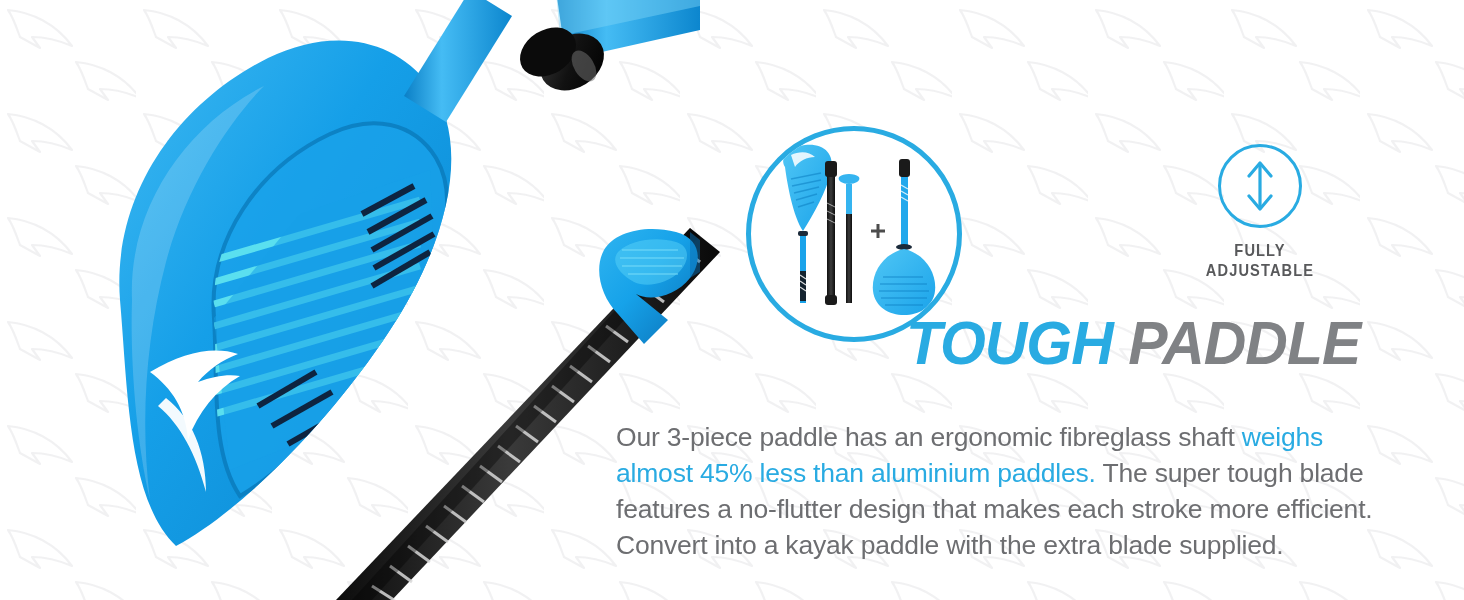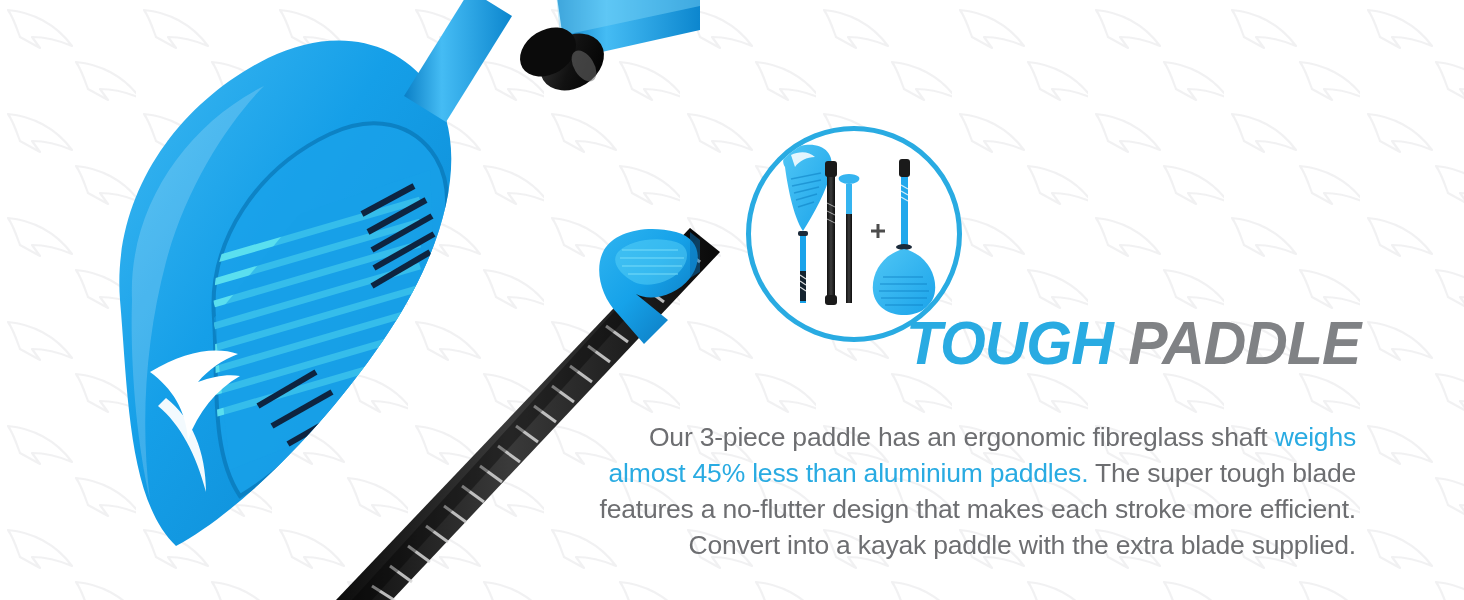--- a/index.html
+++ b/index.html
@@ -94,25 +94,25 @@
     white-space:nowrap;
     transform:scaleX(.95);
     transform-origin:right center;
   }
   #headline .hl-strong{color:#29ABE2;}
   #headline .hl-muted{color:#808285;}
 
   
   #body-copy{
     position:absolute;
-    right:108px;
+    right:88px;
     top:392px;
     width:760px;
     z-index:2;
-    text-align:right;
+    text-align:left;
     color:#6D6E71;
     font-size:26.5px;
     line-height:36px;
     letter-spacing:-.2px;
   }
   #body-copy .accent{color:#29ABE2;}
 </style>
 </head>
 <body>
 
@@ -348,20 +348,31 @@
           <line x1="128" y1="160" x2="178" y2="160"></line>
           <line x1="130" y1="167" x2="176" y2="167"></line>
           <line x1="134" y1="174" x2="172" y2="174"></line>
         </g>
       </g>
     </svg>
   </div>
 
   <div id="features">
 
+    <div class="feature">
+      <div class="feature-ring">
+        <svg width="44" height="56" viewBox="0 0 44 56">
+          <line x1="22" y1="6" x2="22" y2="50" stroke="#29ABE2" stroke-width="3.2"></line>
+          <polyline points="11,18 22,5 33,18" fill="none" stroke="#29ABE2" stroke-width="3.2" stroke-linecap="round" stroke-linejoin="round"></polyline>
+          <polyline points="11,38 22,51 33,38" fill="none" stroke="#29ABE2" stroke-width="3.2" stroke-linecap="round" stroke-linejoin="round"></polyline>
+        </svg>
+      </div>
+      <div class="feature-label">FULLY
+ADJUSTABLE</div>
+    </div>
 
   </div>
 
   <div id="headline">
     <span class="hl-strong">TOUGH</span>
     <span class="hl-muted">PADDLE</span>
   </div>
 
   <p id="body-copy"><span>Our 3-piece paddle has an ergonomic fibreglass shaft </span><span class="accent">weighs almost 45% less than aluminium paddles.</span><span> The super tough blade features a no-flutter design that makes each stroke more efficient. Convert into a kayak paddle with the extra blade supplied.</span></p>
 

